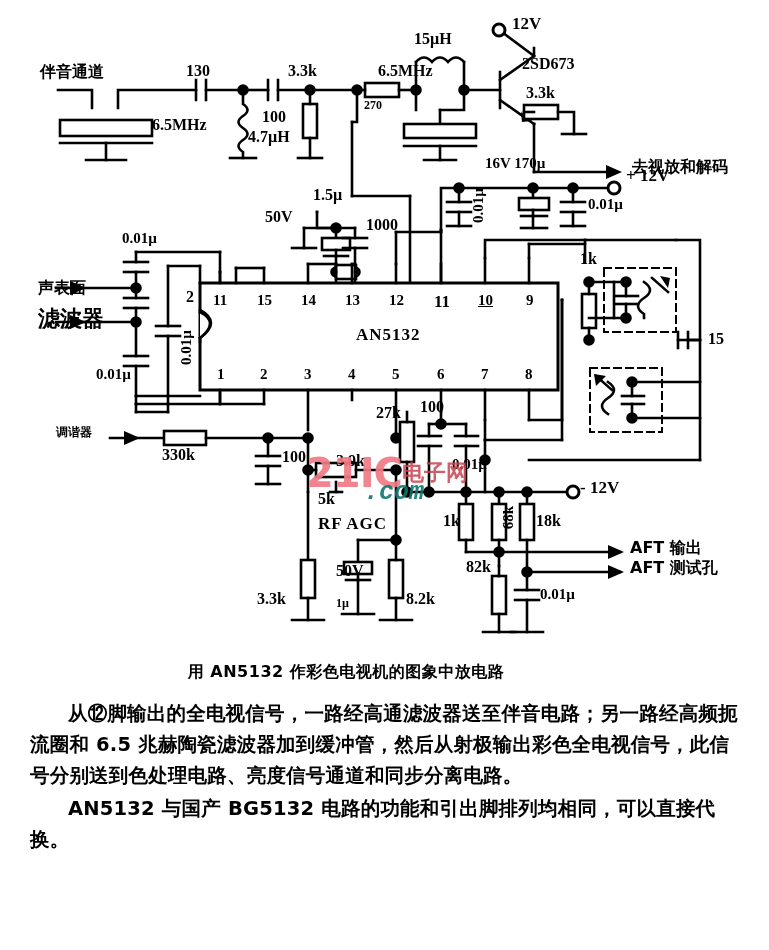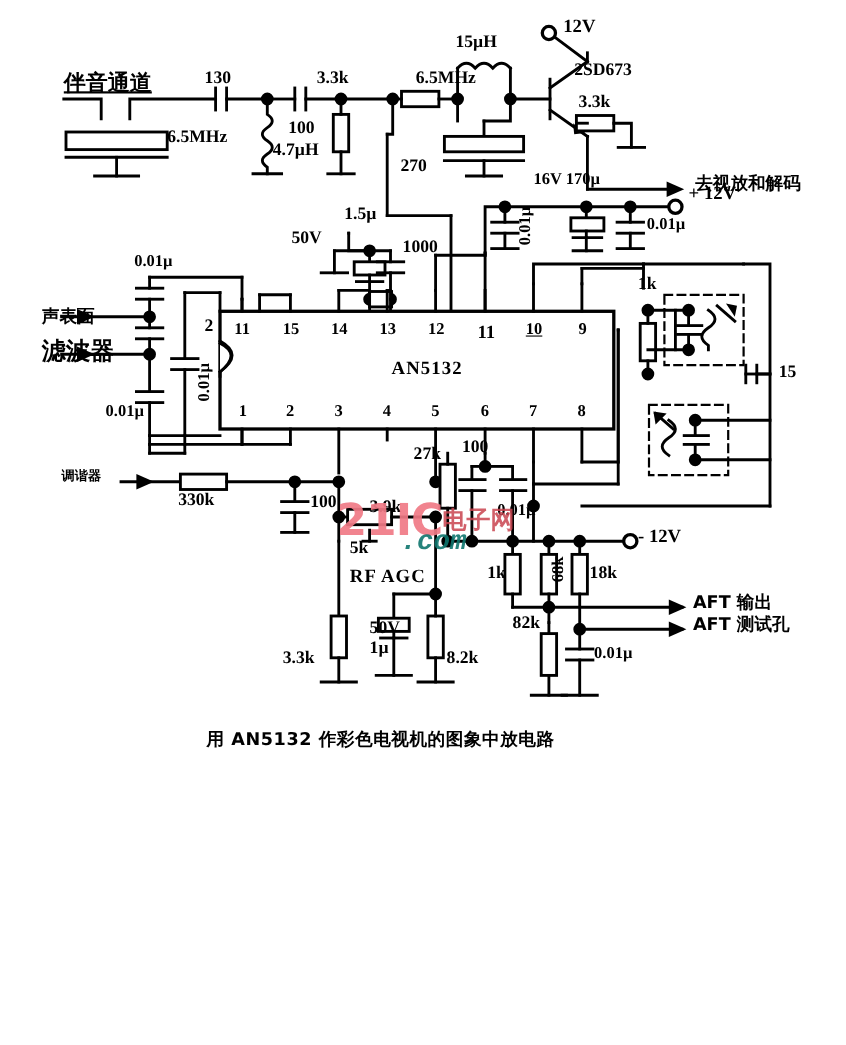--- a/index.html
+++ b/index.html
@@ -393,27 +393,27 @@
       <path d="M485 440 L562 440"></path>
       <path d="M562 440 L562 300"></path>
 
       <path d="M136 404 L136 412"></path>
       <path d="M168 404 L168 412"></path>
       <path d="M136 412 L168 412"></path>
 
     </g>
   </svg>
 
-  <div class="lbl cn" style="left:58px;top:62px;font-size:20px;text-decoration:underline;">伴音通道</div>
+  <div class="lbl cn" style="left:40px;top:62px;font-size:16px;">伴音通道</div>
   <div class="lbl" style="left:152px;top:116px;font-size:16px;">6.5MHz</div>
   <div class="lbl" style="left:186px;top:62px;font-size:16px;">130</div>
   <div class="lbl" style="left:248px;top:128px;font-size:16px;">4.7µH</div>
   <div class="lbl" style="left:262px;top:108px;font-size:16px;">100</div>
   <div class="lbl" style="left:288px;top:62px;font-size:16px;">3.3k</div>
-  <div class="lbl" style="left:364px;top:98px;font-size:16px;margin-top:44px;">270</div>
+  <div class="lbl" style="left:364px;top:98px;font-size:12px;">270</div>
   <div class="lbl" style="left:414px;top:30px;font-size:16px;">15µH</div>
   <div class="lbl" style="left:378px;top:62px;font-size:16px;">6.5MHz</div>
   <div class="lbl" style="left:512px;top:14px;font-size:17px;">12V</div>
   <div class="lbl" style="left:522px;top:55px;font-size:16px;font-family:Liberation Serif, serif;">2SD673</div>
   <div class="lbl" style="left:526px;top:84px;font-size:16px;">3.3k</div>
   <div class="lbl cn" style="left:632px;top:157px;font-size:16px;">去视放和解码</div>
   <div class="lbl" style="left:485px;top:155px;font-size:15px;">16V  170µ</div>
   <div class="lbl vert" style="left:470px;top:188px;font-size:15px;">0.01µ</div>
   <div class="lbl" style="left:588px;top:196px;font-size:15px;">0.01µ</div>
   <div class="lbl" style="left:626px;top:166px;font-size:17px;">+ 12V</div>
@@ -456,34 +456,38 @@
 
   <div class="lbl" style="left:376px;top:404px;font-size:16px;">27k</div>
   <div class="lbl" style="left:420px;top:398px;font-size:16px;">100</div>
   <div class="lbl" style="left:452px;top:456px;font-size:15px;">0.01µ</div>
 
   <div class="lbl" style="left:336px;top:452px;font-size:16px;">3.9k</div>
   <div class="lbl" style="left:318px;top:490px;font-size:16px;">5k</div>
   <div class="lbl" style="left:318px;top:514px;font-size:17px;letter-spacing:1px;">RF AGC</div>
   <div class="lbl" style="left:257px;top:590px;font-size:16px;">3.3k</div>
   <div class="lbl" style="left:336px;top:562px;font-size:16px;">50V</div>
-  <div class="lbl" style="left:336px;top:581px;font-size:16px;">1µ</div>
+  <div class="lbl" style="left:336px;top:596px;font-size:12px;">1µ</div>
   <div class="lbl" style="left:406px;top:590px;font-size:16px;">8.2k</div>
 
   <div class="lbl" style="left:580px;top:478px;font-size:17px;">- 12V</div>
   <div class="lbl" style="left:443px;top:512px;font-size:16px;">1k</div>
   <div class="lbl vert" style="left:500px;top:506px;font-size:15px;">68k</div>
   <div class="lbl" style="left:536px;top:512px;font-size:16px;">18k</div>
   <div class="lbl" style="left:466px;top:558px;font-size:16px;">82k</div>
   <div class="lbl" style="left:540px;top:586px;font-size:15px;">0.01µ</div>
   <div class="lbl cn" style="left:630px;top:538px;font-size:16px;">AFT 输出</div>
   <div class="lbl cn" style="left:630px;top:558px;font-size:16px;">AFT 测试孔</div>
 
   <div id="watermark">
     <div id="wm1">21IC</div>
     <div id="wm2">电子网</div>
     <div id="wm3">.com</div>
   </div>
 
   <div id="caption">用 AN5132 作彩色电视机的图象中放电路</div>
 
+  <div id="bodytext">
+    <p>从⑫脚输出的全电视信号，一路经高通滤波器送至伴音电路；另一路经高频扼流圈和 6.5 兆赫陶瓷滤波器加到缓冲管，然后从射极输出彩色全电视信号，此信号分别送到色处理电路、亮度信号通道和同步分离电路。</p>
+    <p>AN5132 与国产 BG5132 电路的功能和引出脚排列均相同，可以直接代换。</p>
+  </div>
 
 </div>
 
 </body></html>

